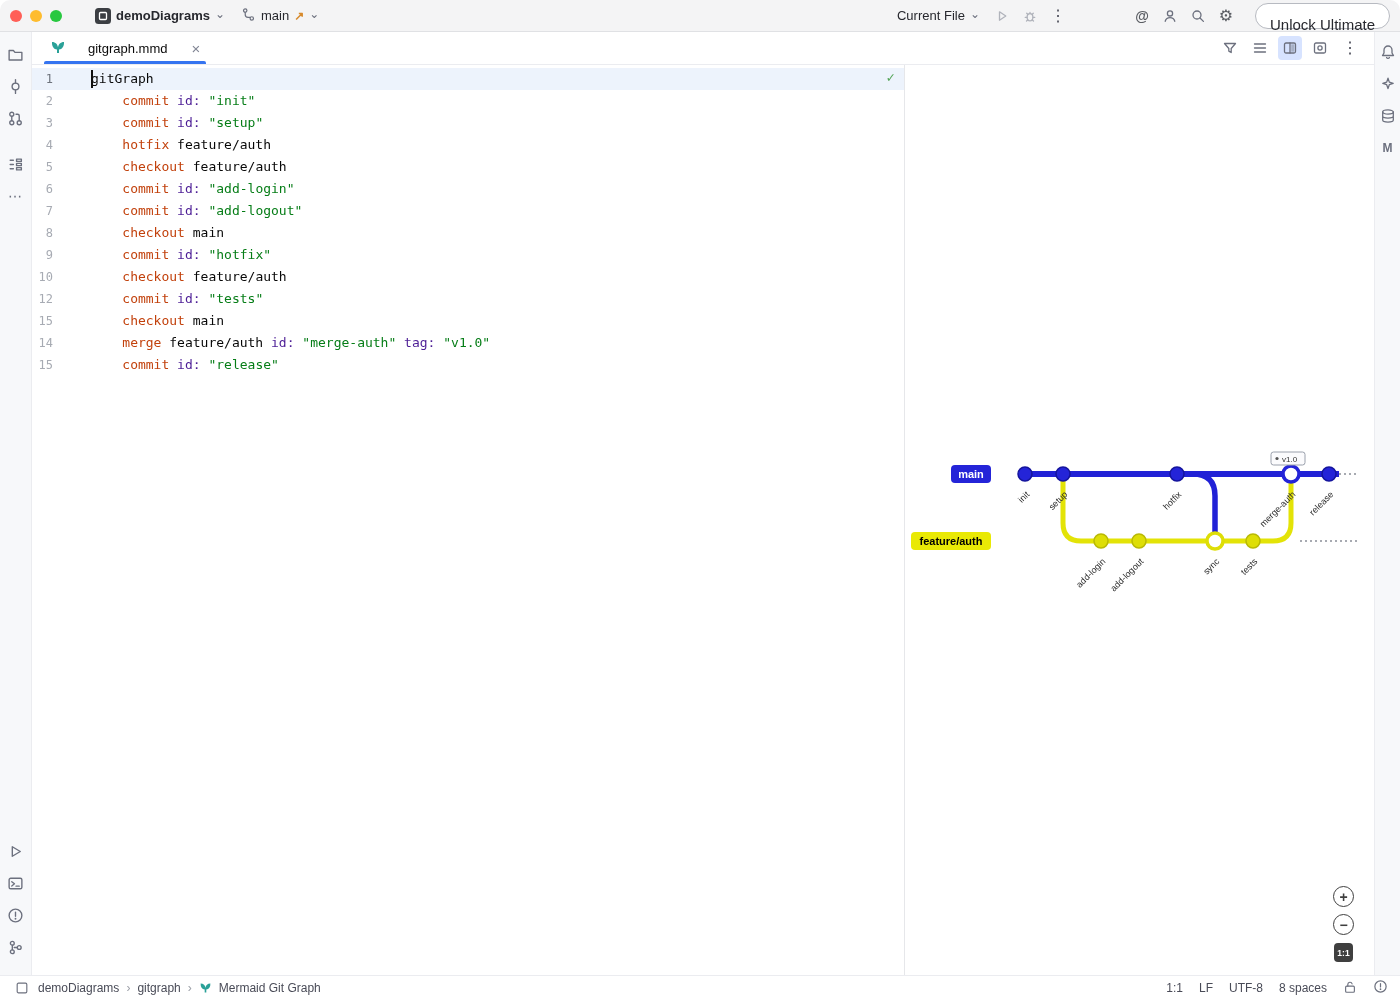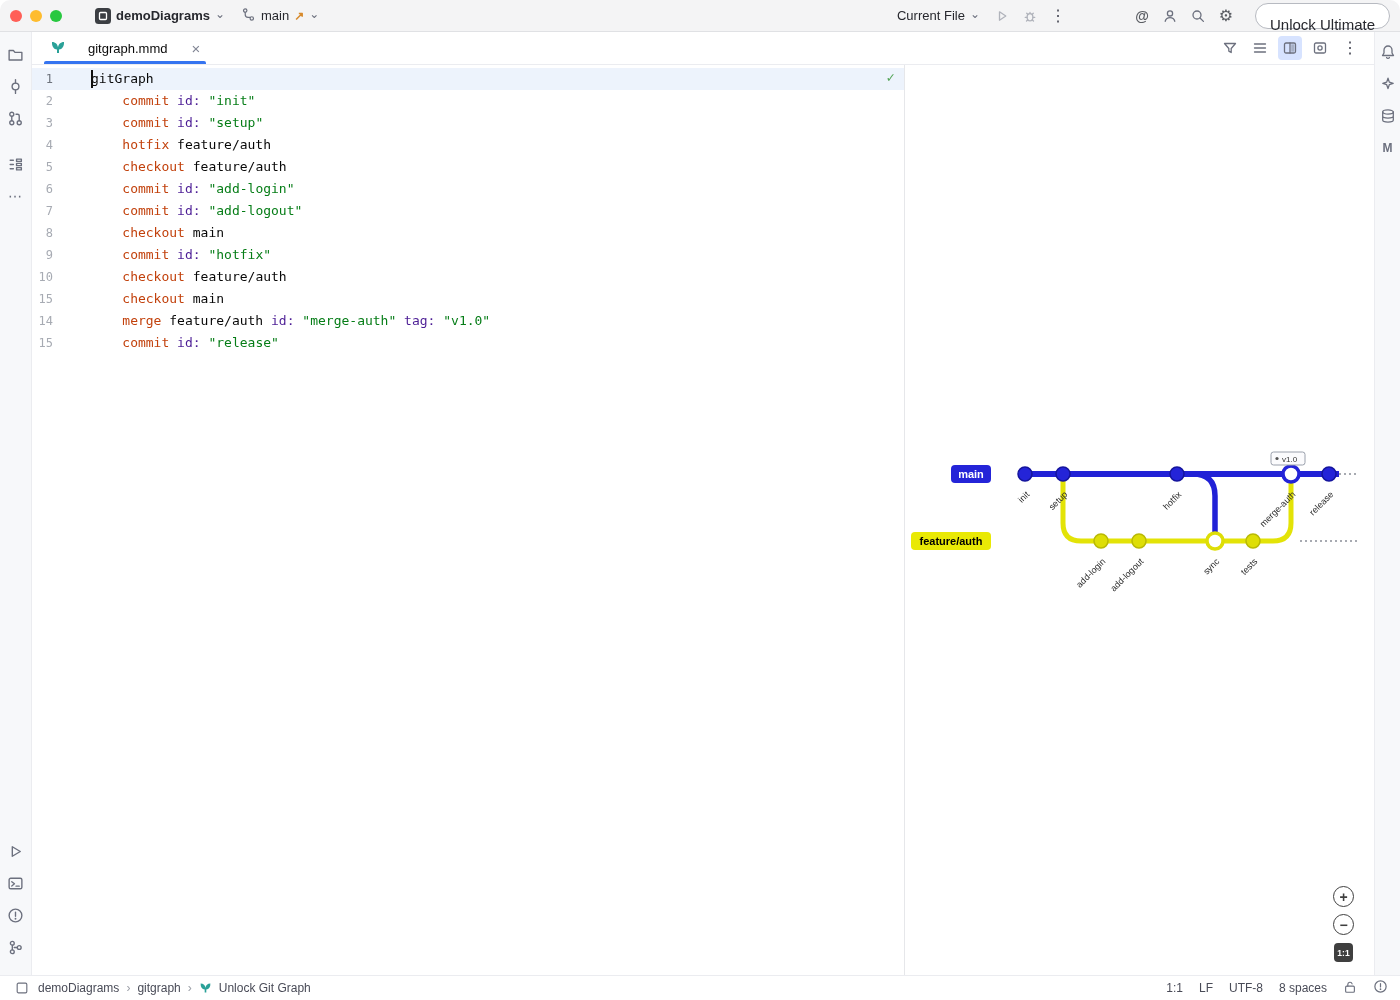--- a/index.html
+++ b/index.html
@@ -260,20 +260,21 @@
               <div class="code-line current"><span class="gutter-num">1</span><span class="code-text"><span class="tok-p">gitGraph</span></span><span class="caret"></span></div>
               <div class="code-line"><span class="gutter-num">2</span><span class="code-text"><span class="tok-p">    </span><span class="tok-k">commit</span><span class="tok-p"> </span><span class="tok-a">id:</span><span class="tok-p"> </span><span class="tok-s">"init"</span></span></div>
               <div class="code-line"><span class="gutter-num">3</span><span class="code-text"><span class="tok-p">    </span><span class="tok-k">commit</span><span class="tok-p"> </span><span class="tok-a">id:</span><span class="tok-p"> </span><span class="tok-s">"setup"</span></span></div>
               <div class="code-line"><span class="gutter-num">4</span><span class="code-text"><span class="tok-p">    </span><span class="tok-k">hotfix</span><span class="tok-p"> feature/auth</span></span></div>
               <div class="code-line"><span class="gutter-num">5</span><span class="code-text"><span class="tok-p">    </span><span class="tok-k">checkout</span><span class="tok-p"> feature/auth</span></span></div>
               <div class="code-line"><span class="gutter-num">6</span><span class="code-text"><span class="tok-p">    </span><span class="tok-k">commit</span><span class="tok-p"> </span><span class="tok-a">id:</span><span class="tok-p"> </span><span class="tok-s">"add-login"</span></span></div>
               <div class="code-line"><span class="gutter-num">7</span><span class="code-text"><span class="tok-p">    </span><span class="tok-k">commit</span><span class="tok-p"> </span><span class="tok-a">id:</span><span class="tok-p"> </span><span class="tok-s">"add-logout"</span></span></div>
               <div class="code-line"><span class="gutter-num">8</span><span class="code-text"><span class="tok-p">    </span><span class="tok-k">checkout</span><span class="tok-p"> main</span></span></div>
               <div class="code-line"><span class="gutter-num">9</span><span class="code-text"><span class="tok-p">    </span><span class="tok-k">commit</span><span class="tok-p"> </span><span class="tok-a">id:</span><span class="tok-p"> </span><span class="tok-s">"hotfix"</span></span></div>
               <div class="code-line"><span class="gutter-num">10</span><span class="code-text"><span class="tok-p">    </span><span class="tok-k">checkout</span><span class="tok-p"> feature/auth</span></span></div>
+              <div class="code-line"><span class="gutter-num">12</span><span class="code-text"><span class="tok-p">    </span><span class="tok-k">commit</span><span class="tok-p"> </span><span class="tok-a">id:</span><span class="tok-p"> </span><span class="tok-s">"tests"</span></span></div>
               <div class="code-line"><span class="gutter-num">15</span><span class="code-text"><span class="tok-p">    </span><span class="tok-k">checkout</span><span class="tok-p"> main</span></span></div>
               <div class="code-line"><span class="gutter-num">14</span><span class="code-text"><span class="tok-p">    </span><span class="tok-k">merge</span><span class="tok-p"> feature/auth </span><span class="tok-a">id:</span><span class="tok-p"> </span><span class="tok-s">"merge-auth"</span><span class="tok-p"> </span><span class="tok-a">tag:</span><span class="tok-p"> </span><span class="tok-s">"v1.0"</span></span></div>
               <div class="code-line"><span class="gutter-num">15</span><span class="code-text"><span class="tok-p">    </span><span class="tok-k">commit</span><span class="tok-p"> </span><span class="tok-a">id:</span><span class="tok-p"> </span><span class="tok-s">"release"</span></span></div>
             </div>
           <span class="inspection-check">✓</span>
         </div>
 
         <div class="preview">
           <svg class="diagram" viewBox="0 0 468 910" preserveAspectRatio="xMinYMin meet">
               <line x1="434" y1="409" x2="454" y2="409" stroke="#8b8f98" stroke-width="1.4" stroke-dasharray="2 3"></line>
@@ -347,21 +348,21 @@
     <span class="sb-crumb">
       <span>demoDiagrams</span>
       <span class="sb-sep">›</span>
       <span>gitgraph</span>
       <span class="sb-sep">›</span>
       <span>
         <svg width="13" height="13" viewBox="0 0 16 16" style="vertical-align:-2px">
             <path fill="#2aa198" d="M2 3c3.6 0 5.5 2.4 6 5.2C8.5 5.4 10.4 3 14 3c.3 4.6-1.9 7.2-5 7.6V14H7v-3.4C3.9 10.2 1.7 7.6 2 3z"></path>
           </svg>
       </span>
-      <span>Unlock Git Graph</span>
+      <span>Mermaid Git Graph</span>
     </span>
     <span class="sb-right">
       <span>1:1</span>
       <span>LF</span>
       <span>UTF-8</span>
       <span>8 spaces</span>
       <span>
         <svg class="ic" width="14" height="14" viewBox="0 0 16 16">
             <rect x="3" y="7" width="10" height="7" rx="1.2"></rect>
             <path d="M5.5 7V5a2.5 2.5 0 0 1 4.9-.6"></path>

